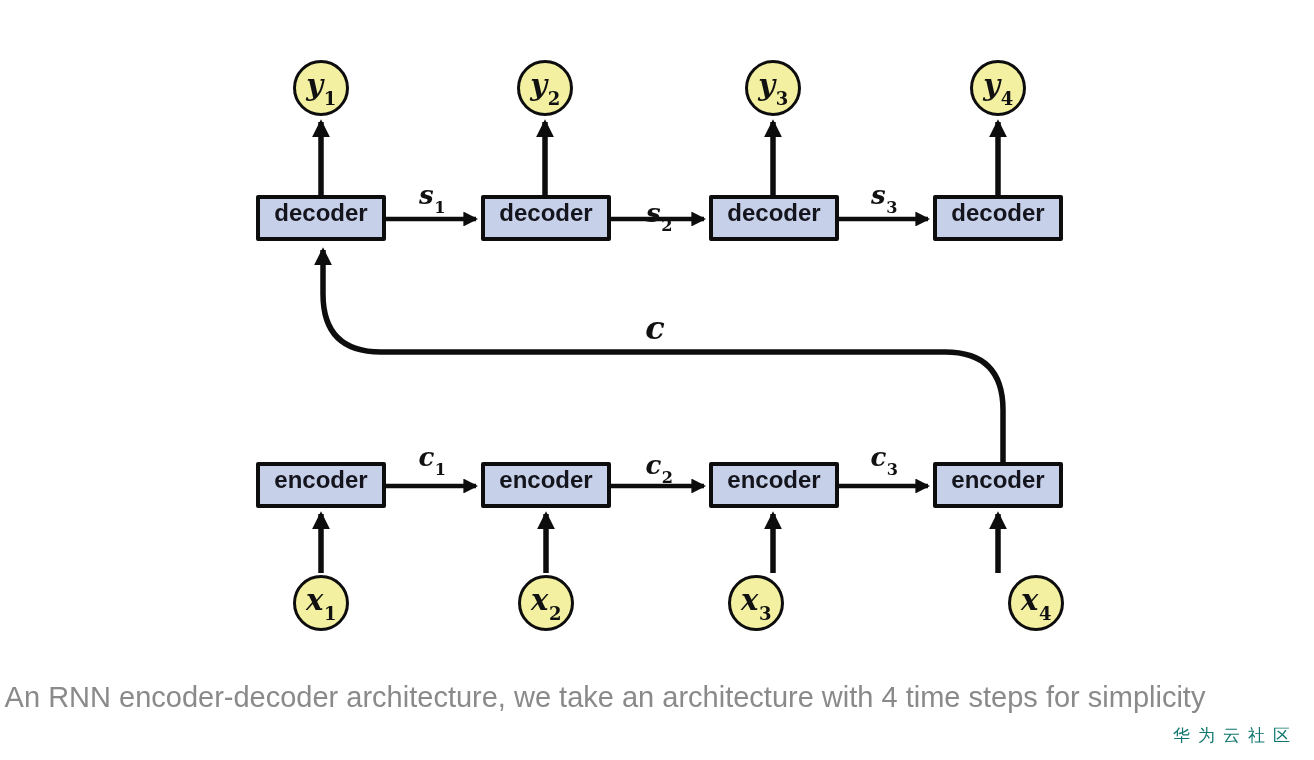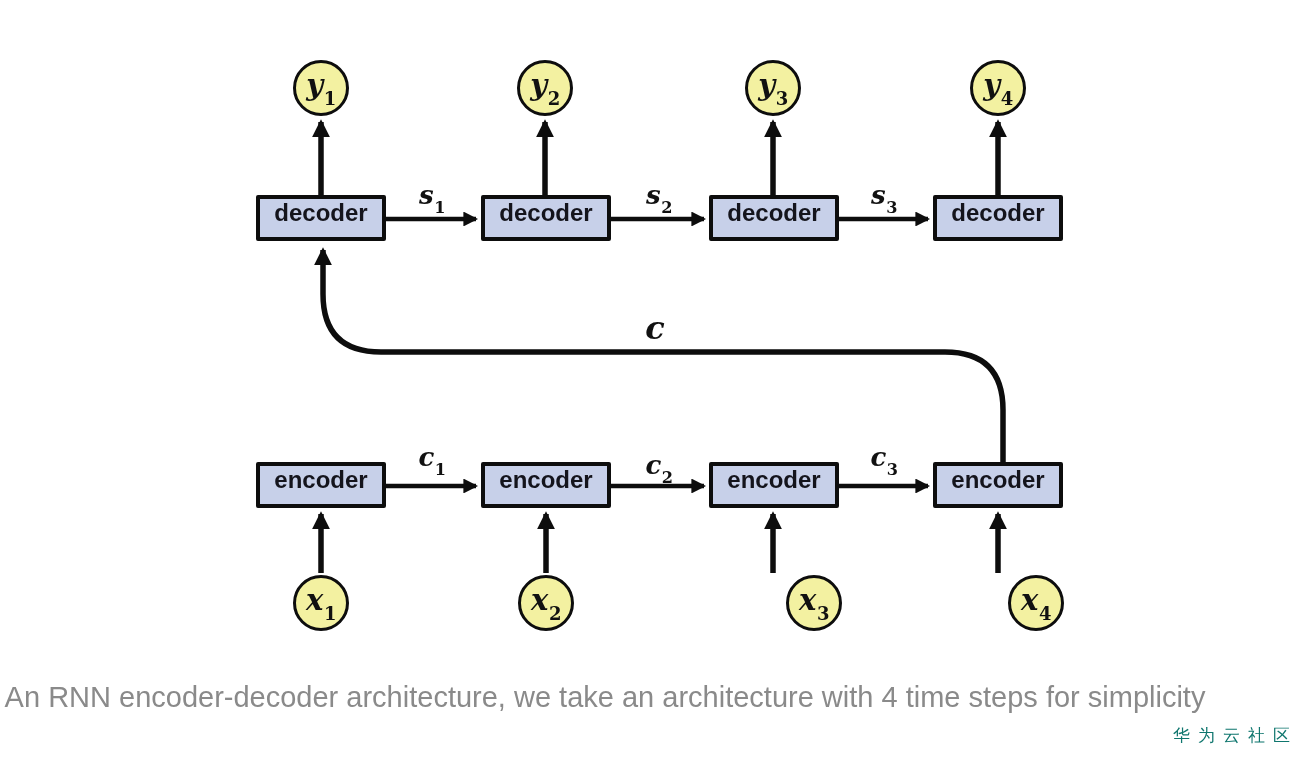--- a/index.html
+++ b/index.html
@@ -145,21 +145,21 @@
     <span class="box-label">decoder</span>
   </div>
   <div class="box" style="left:709px;top:195px">
     <span class="box-label">decoder</span>
   </div>
   <div class="box" style="left:933px;top:195px">
     <span class="box-label">decoder</span>
   </div>
 
   <div class="link-label math" style="left:432px;top:182px"><i>s</i><sub>1</sub></div>
-  <div class="link-label math" style="left:659px;top:182px"><i>s</i><sub>2</sub></div>
+  <div class="link-label math" style="left:659px;top:200px"><i>s</i><sub>2</sub></div>
   <div class="link-label math" style="left:884px;top:182px"><i>s</i><sub>3</sub></div>
 
   <div class="context-label math" style="left:655px;top:312px"><i>c</i></div>
 
   <div class="box" style="left:256px;top:462px">
     <span class="box-label">encoder</span>
   </div>
   <div class="box" style="left:481px;top:462px">
     <span class="box-label">encoder</span>
   </div>
@@ -173,21 +173,21 @@
   <div class="link-label math" style="left:432px;top:444px"><i>c</i><sub>1</sub></div>
   <div class="link-label math" style="left:659px;top:452px"><i>c</i><sub>2</sub></div>
   <div class="link-label math" style="left:884px;top:444px"><i>c</i><sub>3</sub></div>
 
   <div class="node" style="left:293px;top:575px">
     <span class="math"><i>x</i><sub>1</sub></span>
   </div>
   <div class="node" style="left:518px;top:575px">
     <span class="math"><i>x</i><sub>2</sub></span>
   </div>
-  <div class="node" style="left:786px;top:575px">
+  <div class="node" style="left:728px;top:575px">
     <span class="math"><i>x</i><sub>3</sub></span>
   </div>
   <div class="node" style="left:1008px;top:575px">
     <span class="math"><i>x</i><sub>4</sub></span>
   </div>
 
   <div id="caption">An RNN encoder-decoder architecture, we take an architecture with 4 time steps for simplicity</div>
 
   <div id="watermark">华为云社区</div>
 

